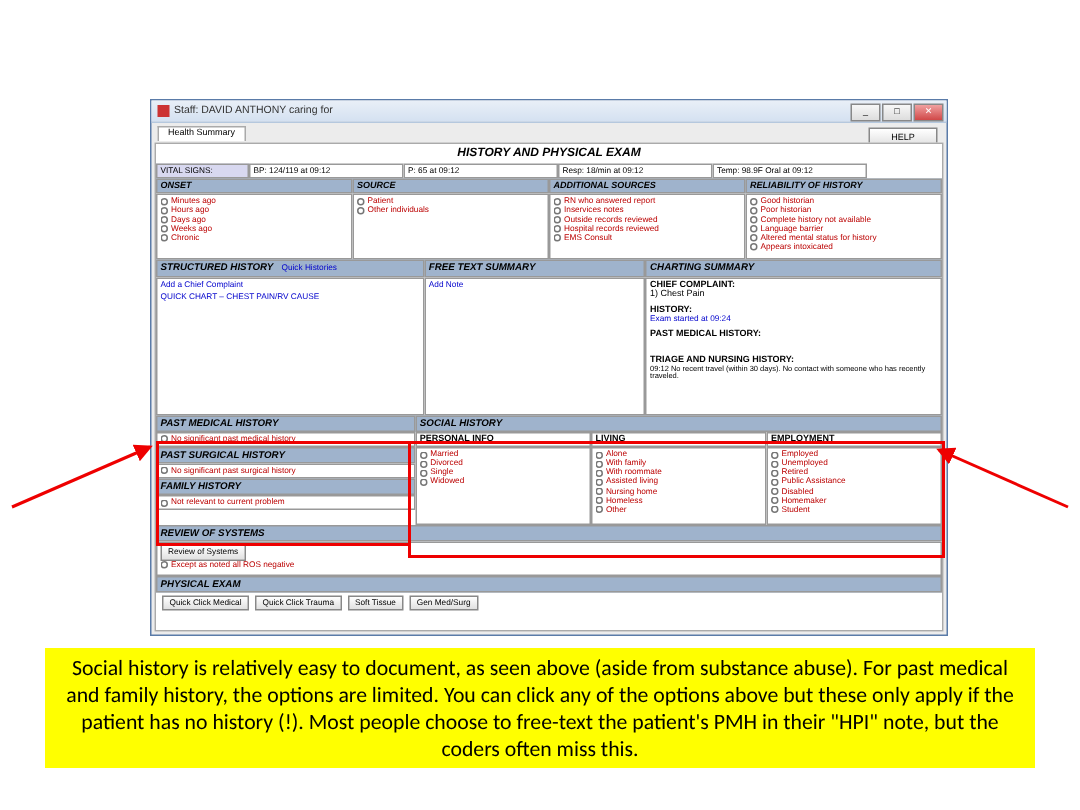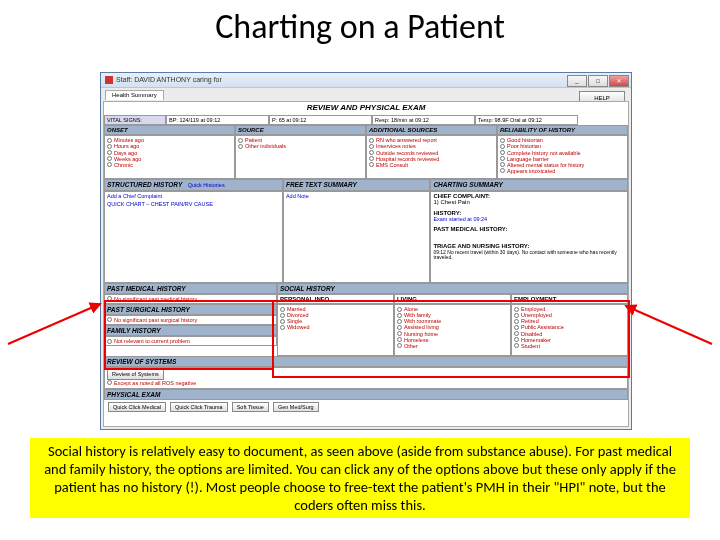--- a/index.html
+++ b/index.html
@@ -30,37 +30,36 @@
 .btnrow{display:flex;gap:4px;padding:2px 4px}
 .gbtn{border:1px solid #888;background:linear-gradient(#fff,#e0e0e0);padding:1px 4px;font-size:5.5px}
 .red-callout{position:absolute;border:2px solid #e00;pointer-events:none}
 .arrow{position:absolute;pointer-events:none}
 .caption{position:absolute;left:30px;right:30px;bottom:28px;background:#ffff00;padding:4px 6px;font-family:Calibri,Arial,sans-serif;font-size:14.5px;text-align:center;line-height:1.25}
 </style>
 </head>
 <body>
 
 <div class="slide">
-  <div class="title">Charting on a Patient</div>
 
   <div class="emr-win">
     <div class="titlebar">
       <div class="ticon"></div>
       <div class="ttext">Staff: DAVID ANTHONY caring for</div>
       <div class="win-btns">
         <div class="win-btn">_</div>
         <div class="win-btn">□</div>
         <div class="win-btn close">✕</div>
       </div>
     </div>
     <div class="tab">Health Summary</div>
     <div class="help-btn">HELP</div>
 
     <div class="emr-body">
-      <div class="hp-title">REVIEW AND PHYSICAL EXAM</div>
+      <div class="hp-title">HISTORY AND PHYSICAL EXAM</div>
 
       <div class="row vital-row">
         <div class="cell vital-lbl">VITAL SIGNS:</div>
         <div class="cell" style="flex:1">BP: 124/119 at 09:12</div>
         <div class="cell" style="flex:1">P: 65 at 09:12</div>
         <div class="cell" style="flex:1">Resp: 18/min at 09:12</div>
         <div class="cell" style="flex:1">Temp: 98.9F Oral at 09:12</div>
         <div style="width:50px"></div>
       </div>
 

